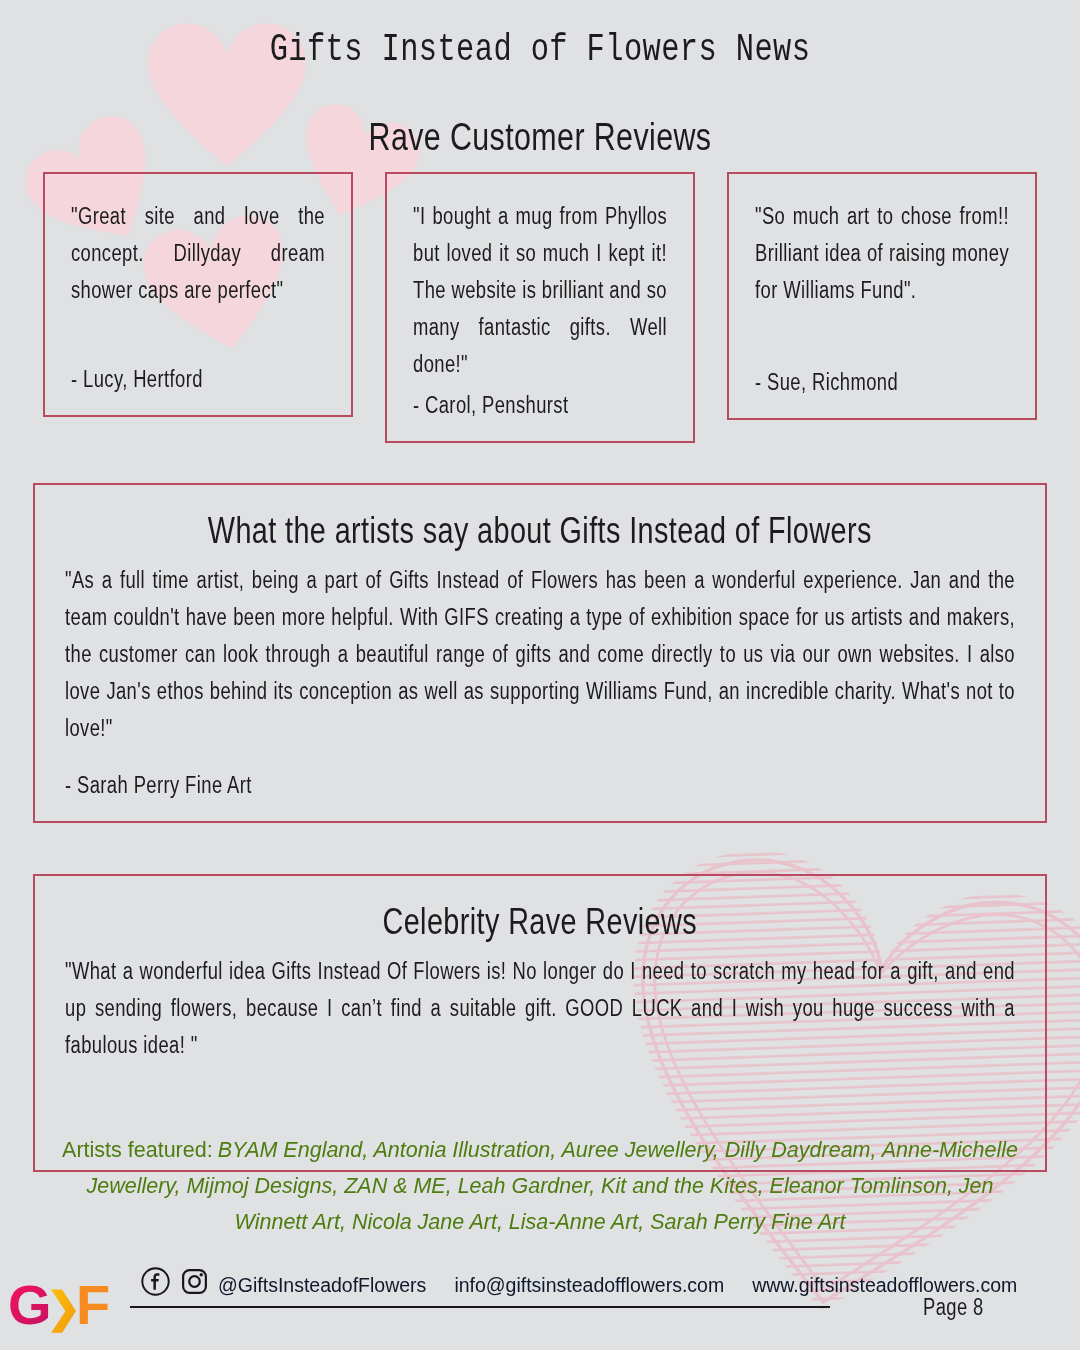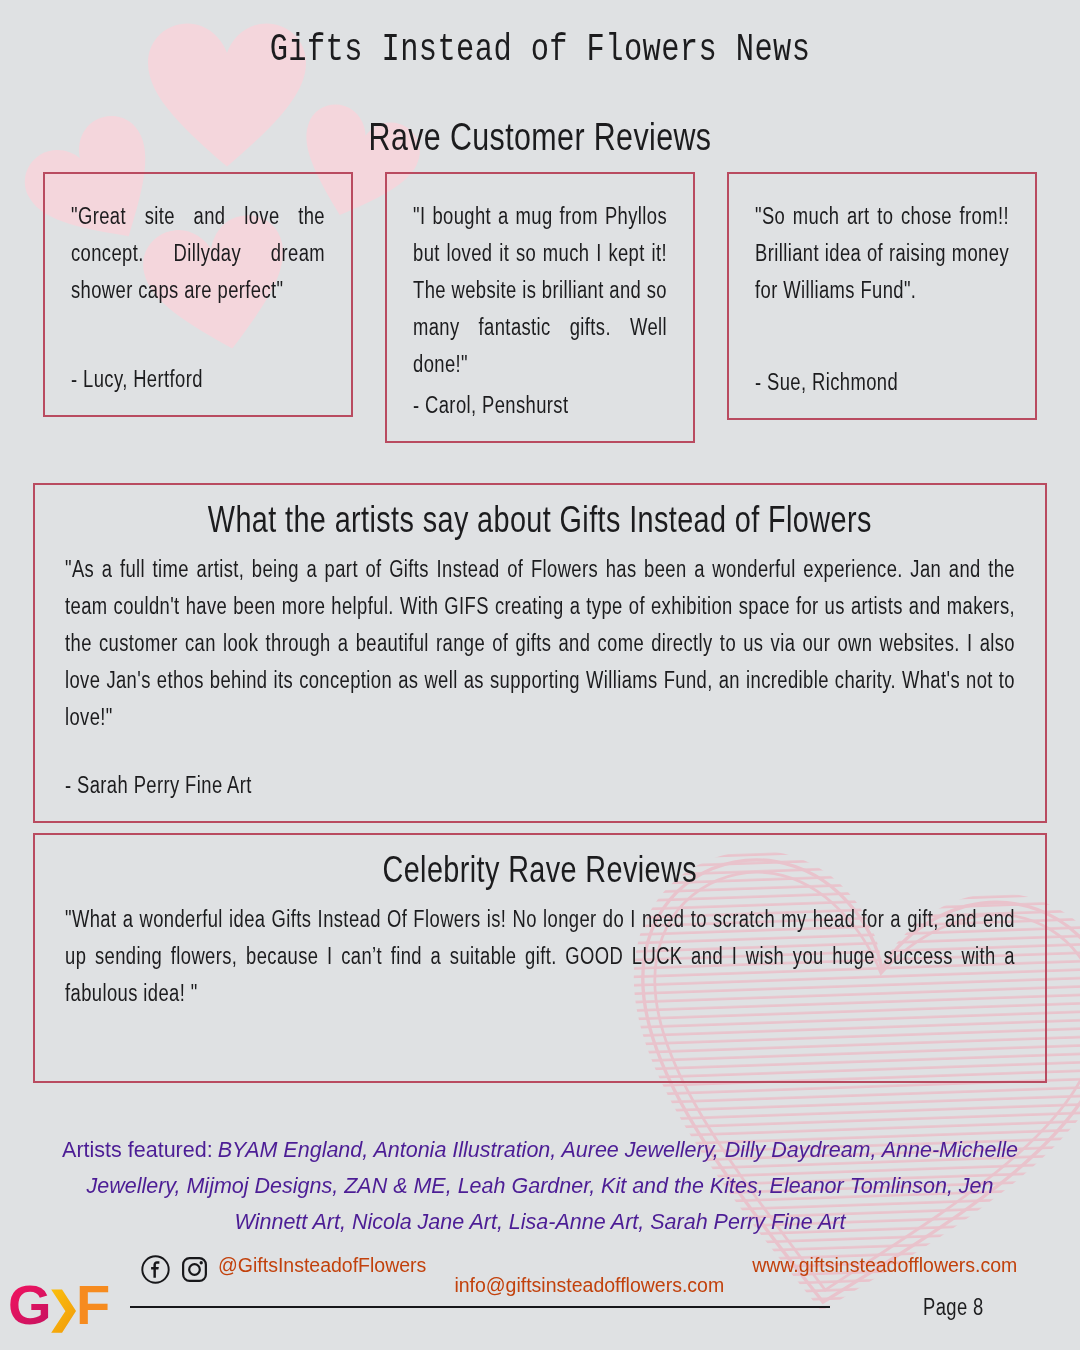--- a/index.html
+++ b/index.html
@@ -21,34 +21,34 @@
   .page-title-wrap .center-cond { font-size:38px; font-weight:400; }
   .page-subtitle-wrap { position:absolute; left:0; right:0; top:116px; }
   .page-subtitle-wrap .center-cond { font-size:38px; font-weight:400; }
 
   .reviews-row { position:absolute; left:43px; right:43px; top:172px; display:flex; justify-content:space-between; }
   .review-card { width:310px; border:2px solid #b94b60; padding:24px 26px; position:relative; background:transparent; }
   .review-quote { font-size:23px; line-height:37px; text-align:justify; }
   .review-attr { position:absolute; left:26px; bottom:22px; font-size:23px; }
   .card-0 { height:245px; } .card-1 { height:271px; } .card-2 { height:248px; }
 
-  .section-box { position:absolute; left:33px; width:1014px; border:2px solid #b94b60; padding:14px 30px; background:transparent; }
+  .section-box { position:absolute; left:33px; width:1014px; border:2px solid #b94b60; padding:25px 30px; background:transparent; }
   .artists-box { top:483px; height:340px; }
-  .celebrity-box { top:833px; height:250px; }
+  .celebrity-box { top:874px; height:298px; }
   .section-heading { font-size:36px; font-weight:400; margin-bottom:10px; }
   .section-quote { font-size:23px; line-height:37px; text-align:justify; }
   .section-attr-left { position:absolute; left:30px; bottom:22px; font-size:23px; }
   .section-attr-center-wrap { position:absolute; left:0; right:0; bottom:18px; }
   .section-attr-center-wrap .center-cond { font-size:23px; }
 
-  .artists-featured { position:absolute; left:55px; right:55px; top:1132px; text-align:center; font-size:21.5px; line-height:36px; color:#4c1d95; }
+  .artists-featured { position:absolute; left:55px; right:55px; top:1132px; text-align:center; font-size:21.5px; line-height:36px; color:#4d7c0f; }
   .artists-featured .names { font-style:italic; }
   .artists-featured .label { margin-right:5px; }
 
-  .footer-row { position:absolute; left:140px; top:1254px; display:flex; align-items:flex-start; font-size:19.5px; color:#c2410c; }
+  .footer-row { position:absolute; left:140px; top:1254px; display:flex; align-items:flex-end; font-size:19.5px; color:#0f172a; }
   .footer-row .icon { width:31px; height:31px; margin-right:8px; flex:0 0 auto; }
   .footer-handle { margin-right:28px; }
   .footer-email { margin-right:28px;margin-top:20px; }
 
   .footer-line { position:absolute; left:130px; top:1306px; width:700px; border-top:2px solid #17171a; }
   .page-number-wrap { position:absolute; left:886px; top:1294px;margin-left:37px; }
   .page-number-wrap .cond { font-size:23px; }
 
   .logo { position:absolute; left:8px; top:1272px; width:110px; height:70px; }
 

